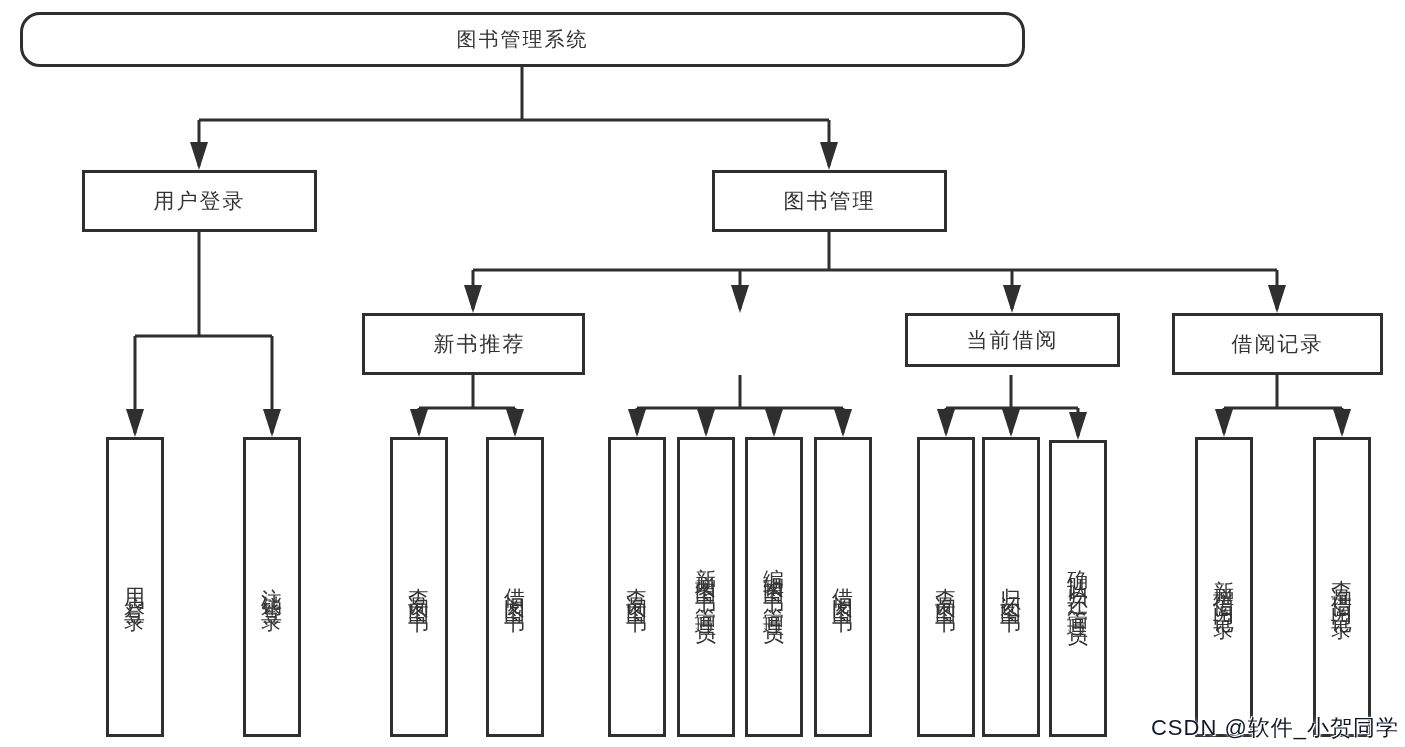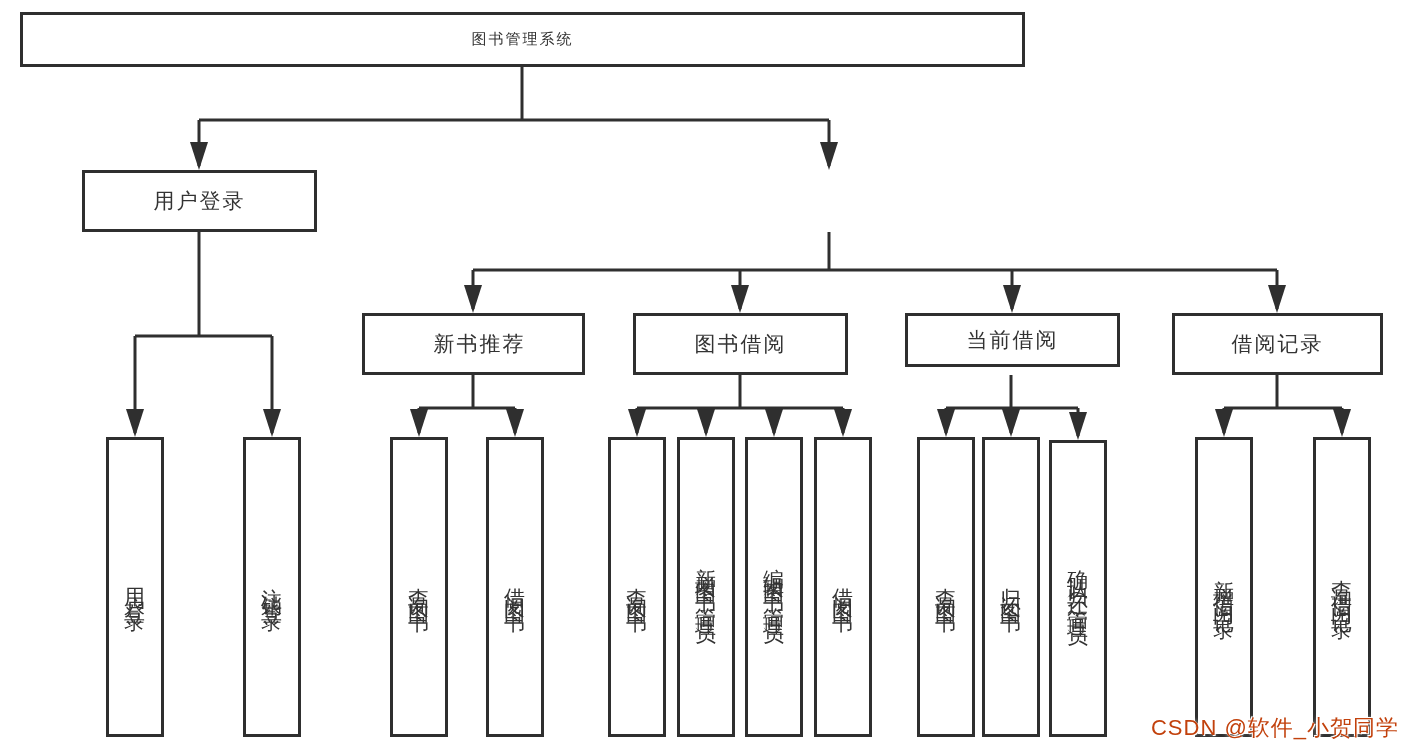--- a/index.html
+++ b/index.html
@@ -16,35 +16,35 @@
     position:absolute;
     box-sizing:border-box;
     border:3px solid #2f2f2f;
     background:#fff;
     display:flex;
     align-items:center;
     justify-content:center;
     z-index:2;
   }
   .hbox{font-size:21px;letter-spacing:2px;}
-  .root{font-size:15px;}
+  .root{font-size:20px;border-radius:20px;}
   .vbox{width:58px;}
   .vtext{
     writing-mode:vertical-rl;
     text-orientation:mixed;
     font-size:21px;
     letter-spacing:8px;
     line-height:1;
     white-space:nowrap;
   }
   #watermark{
     position:absolute;
     right:6px;bottom:4px;
     font-size:22px;
-    color:#c2410c;
+    color:#0f172a;
     letter-spacing:1px;
     z-index:5;
     text-shadow:1px 1px 0 #ffffff,-1px -1px 0 #ffffff,0 0 4px #ffffff;
   }
 </style>
 </head>
 <body>
 
 <div id="stage">
 
@@ -124,26 +124,26 @@
     </g>
   </svg>
 
   <div class="box hbox root" style="left:20px;top:12px;width:1005px;height:55px;">
     <span>图书管理系统</span>
   </div>
 
   <div class="box hbox" style="left:82px;top:170px;width:235px;height:62px;">
     <span>用户登录</span>
   </div>
+  <div class="box hbox" style="left:712px;top:170px;width:235px;height:62px;">
+    <span>图书管理</span>
+  </div>
 
   <div class="box hbox" style="left:362px;top:313px;width:223px;height:62px;padding-left:12px;">
     <span>新书推荐</span>
-  </div>
-  <div class="box hbox" style="left:633px;top:313px;width:215px;height:62px;">
-    <span>图书借阅</span>
   </div>
   <div class="box hbox" style="left:905px;top:313px;width:215px;height:54px;">
     <span>当前借阅</span>
   </div>
   <div class="box hbox" style="left:1172px;top:313px;width:211px;height:62px;">
     <span>借阅记录</span>
   </div>
 
   <div class="box vbox" style="left:106px;top:437px;height:300px;">
     <span class="vtext">用户登录</span>

